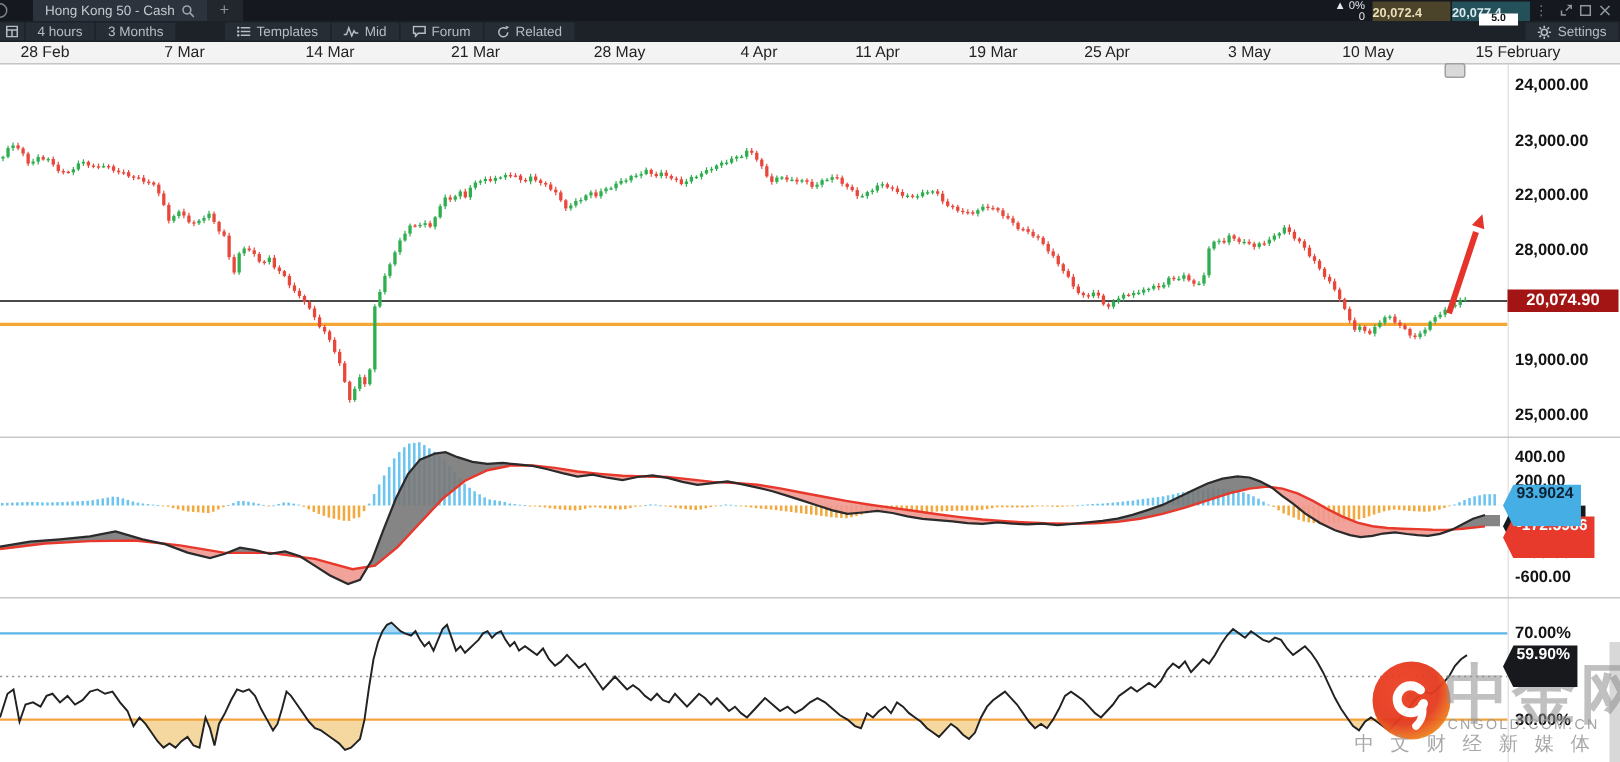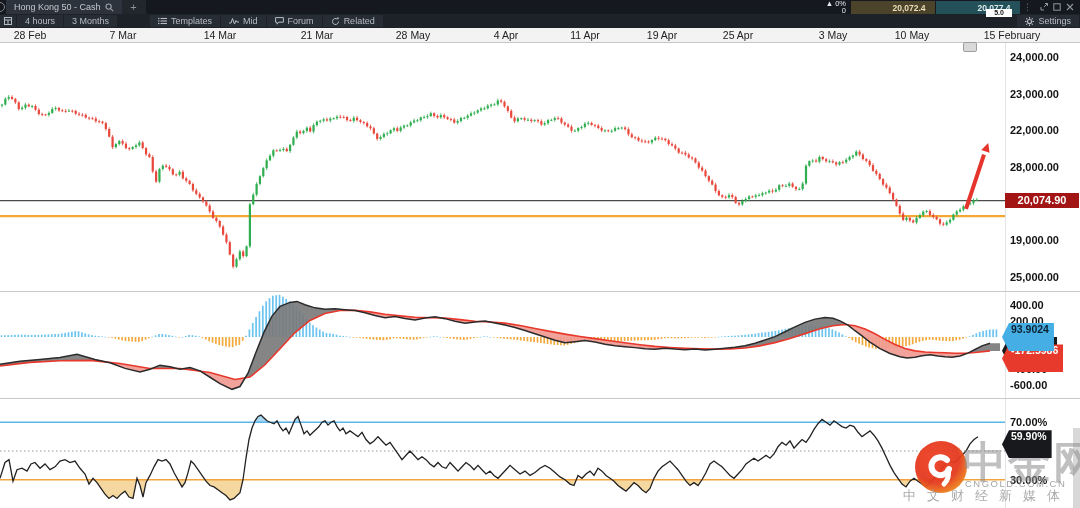--- a/index.html
+++ b/index.html
@@ -3,28 +3,28 @@
 <meta charset="utf-8">
 <style>
   html,body{margin:0;padding:0;background:#fff;}
   #app{position:relative;width:1080px;height:508px;overflow:hidden;
        font-family:"Liberation Sans",sans-serif;background:#fff;}
   
   .tb1{position:absolute;left:0;top:0;width:1080px;height:14px;background:#15191f;
        display:flex;align-items:stretch;color:#c3c9cf;font-size:9px;}
   .tb2{position:absolute;left:0;top:14px;width:1080px;height:14px;background:#1d2229;
        display:flex;align-items:stretch;color:#b7bdc4;font-size:9px;}
-  .tab{display:flex;align-items:center;gap:4px;background:#2c333c;padding:0 8px;}
+  .tab{display:flex;align-items:center;gap:4px;background:#2c333c;padding:0 8px;margin-left:16px;}
   .plustab{display:flex;align-items:center;justify-content:center;width:24px;background:#22272e;color:#8a9097;font-size:11px;}
   .btn{display:flex;align-items:center;gap:4px;background:#272d35;margin:1px 1px 1px 0;padding:0 8px;cursor:pointer;}
   .sp{flex:1;}
   .chg{display:flex;flex-direction:column;justify-content:center;align-items:flex-end;
        font-size:7.5px;line-height:7px;color:#e6e9ec;padding:0 5px;}
-  .pricebox{display:flex;align-items:center;justify-content:center;width:52px;margin:1px 1px 0 0;
-            font-size:8.5px;font-weight:bold;padding-left:32px;}
+  .pricebox{display:flex;align-items:center;justify-content:flex-start;width:52px;margin:1px 1px 0 0;
+            font-size:8.5px;font-weight:bold;}
   .sell{background:#4b432a;color:#ecdfb9;}
   .buy{background:#235059;color:#d9ebef;}
   .spread{position:absolute;left:986px;top:9px;width:26px;height:8px;background:#fff;color:#111;
           font-size:7px;font-weight:bold;text-align:center;line-height:8px;z-index:6;}
   .winicons{display:flex;align-items:center;gap:5px;padding:0 6px;color:#8f969e;}
   .dots{color:#6d747c;font-size:9px;letter-spacing:0;padding:0 2px;display:flex;align-items:center;}
   svg.ic{display:block;}
   
   .dateaxis{position:absolute;left:0;top:28px;width:1080px;height:14px;background:#f3f3f3;
             border-bottom:1px solid #c6c6c6;z-index:4;}
@@ -159,21 +159,21 @@
   </div>
 
   <div class="dateaxis">
       <div class="datelbl" style="left: 30px;">28 Feb</div>
       <div class="datelbl" style="left: 123px;">7 Mar</div>
       <div class="datelbl" style="left: 220px;">14 Mar</div>
       <div class="datelbl" style="left: 317px;">21 Mar</div>
       <div class="datelbl" style="left: 413px;">28 May</div>
       <div class="datelbl" style="left: 506px;">4 Apr</div>
       <div class="datelbl" style="left: 585px;">11 Apr</div>
-      <div class="datelbl" style="left: 662px;">19 Apr</div>
+      <div class="datelbl" style="left: 662px;">19 Mar</div>
       <div class="datelbl" style="left: 738px;">25 Apr</div>
       <div class="datelbl" style="left: 833px;">3 May</div>
       <div class="datelbl" style="left: 912px;">10 May</div>
       <div class="datelbl" style="left: 1012px;">15 February</div>
     </div>
 
   <svg id="main-svg" class="panelsvg" style="top:42px" width="1080" height="249">
       <line x1="0" y1="158.65865999999994" x2="1005" y2="158.65865999999994" stroke="#4a4a4a" stroke-width="1.2"></line>
       <line x1="0" y1="174.21" x2="1005" y2="174.21" stroke="#f5a733" stroke-width="2.2"></line>
       <line x1="2" y1="61.7748" x2="2" y2="65.48160857465456" stroke="#2eae4f" stroke-width="0.8"></line>

